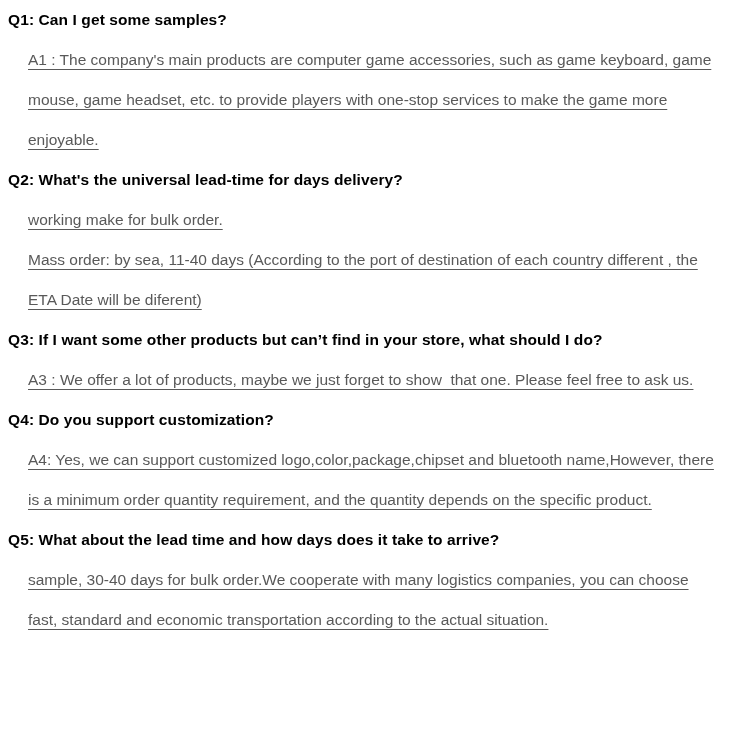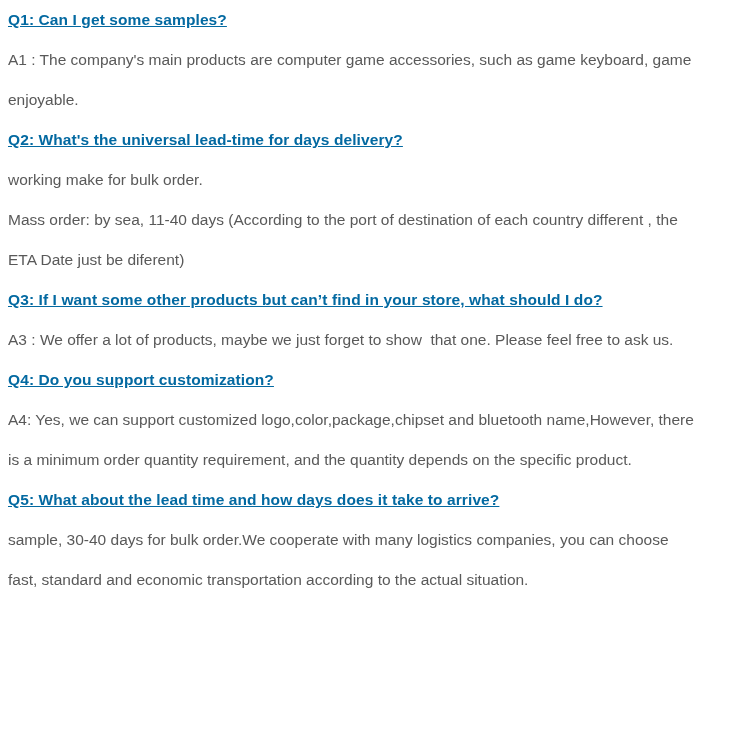--- a/index.html
+++ b/index.html
@@ -17,47 +17,49 @@
     padding: 0 8px 0 8px;
   }
   .line {
     height: 40px;
     line-height: 40px;
     white-space: pre;
     overflow: hidden;
     font-size: 15.5px;
   }
   .question {
-    color: #0369a1;
+    color: #000000;
     font-weight: bold;
     letter-spacing: 0.1px;
-    text-decoration: underline;
   }
   .answer {
     color: #595959;
   }
   .answer .u {
+    text-decoration: underline;
     text-decoration-color: #595959;
     text-decoration-thickness: 1px;
     text-underline-offset: 4px;
+    margin-left: 20px;
   }
 </style>
 </head>
 <body>
 
 <div class="faq">
 
   <div class="line question">Q1: Can I get some samples?</div>
   <div class="line answer"><span class="u">A1 : The company's main products are computer game accessories, such as game keyboard, game</span></div>
+  <div class="line answer"><span class="u">mouse, game headset, etc. to provide players with one-stop services to make the game more</span></div>
   <div class="line answer"><span class="u">enjoyable.</span></div>
 
   <div class="line question">Q2: What's the universal lead-time for days delivery?</div>
   <div class="line answer"><span class="u">working make for bulk order.</span></div>
   <div class="line answer"><span class="u">Mass order: by sea, 11-40 days (According to the port of destination of each country different , the</span></div>
-  <div class="line answer"><span class="u">ETA Date just be diferent)</span></div>
+  <div class="line answer"><span class="u">ETA Date will be diferent)</span></div>
 
   <div class="line question">Q3: If I want some other products but can’t find in your store, what should I do?</div>
   <div class="line answer"><span class="u">A3 : We offer a lot of products, maybe we just forget to show  that one. Please feel free to ask us.</span></div>
 
   <div class="line question">Q4: Do you support customization?</div>
   <div class="line answer"><span class="u">A4: Yes, we can support customized logo,color,package,chipset and bluetooth name,However, there</span></div>
   <div class="line answer"><span class="u">is a minimum order quantity requirement, and the quantity depends on the specific product.</span></div>
 
   <div class="line question">Q5: What about the lead time and how days does it take to arrive?</div>
   <div class="line answer"><span class="u">sample, 30-40 days for bulk order.We cooperate with many logistics companies, you can choose</span></div>

